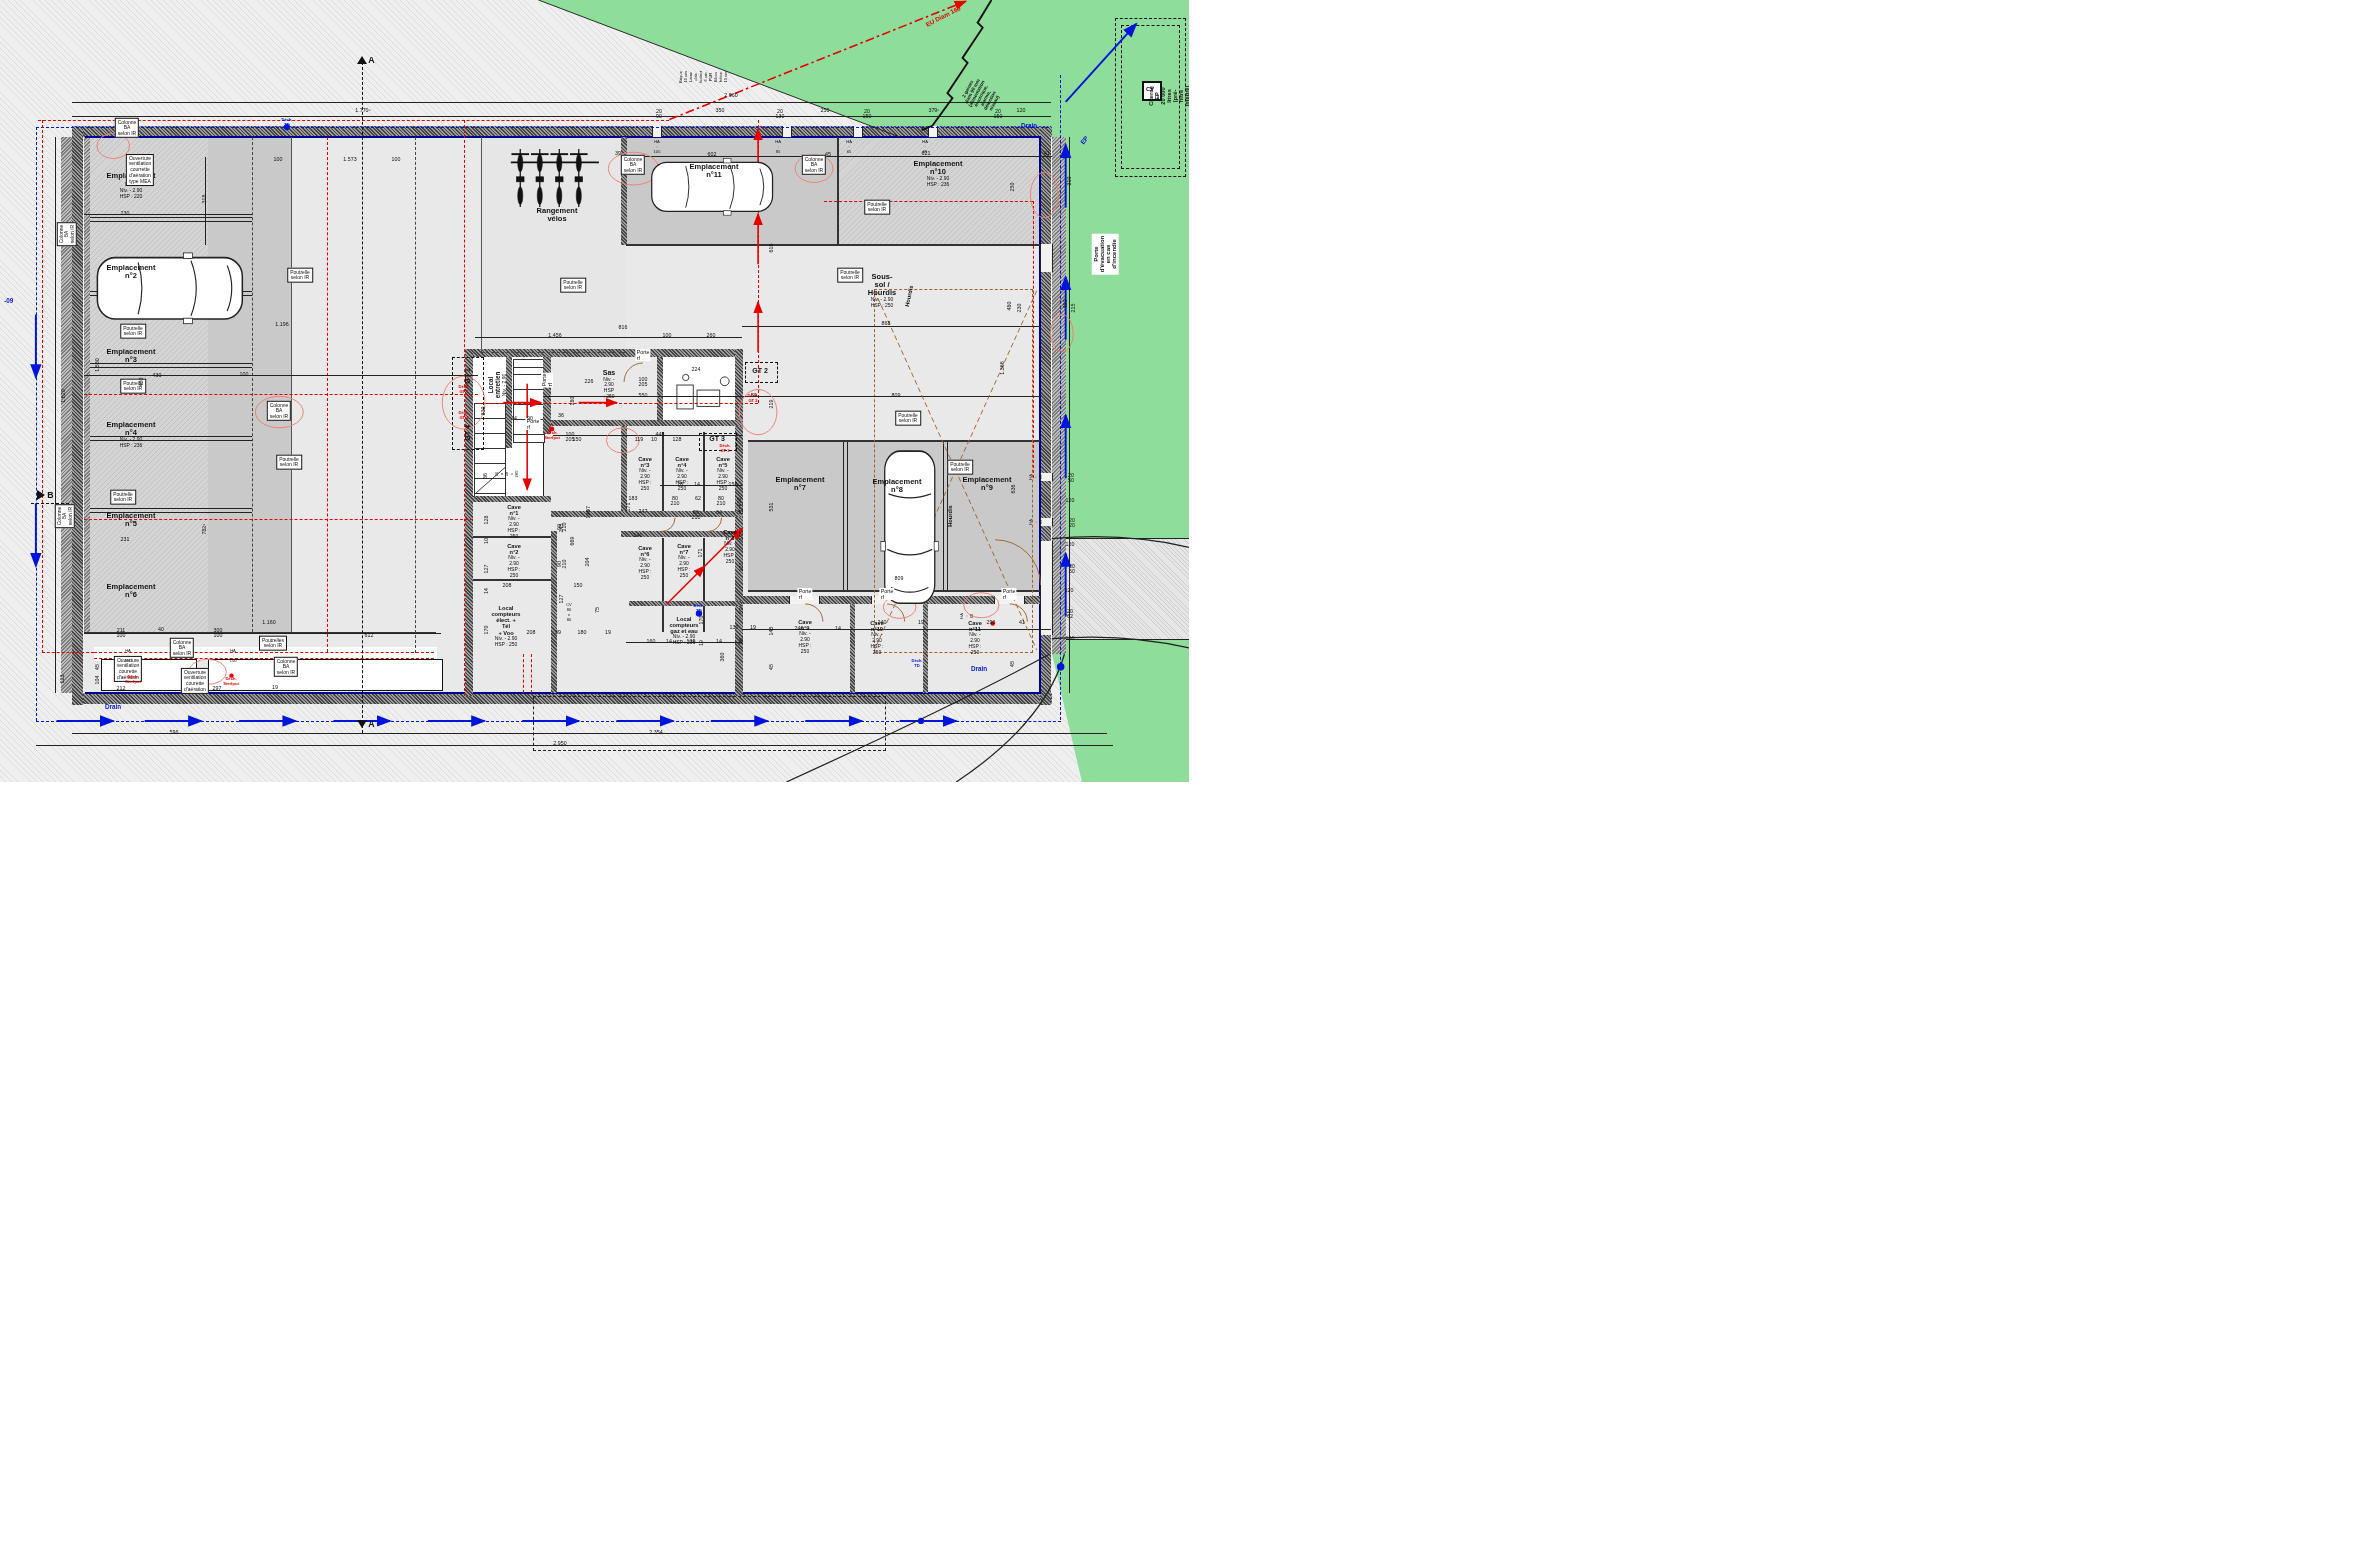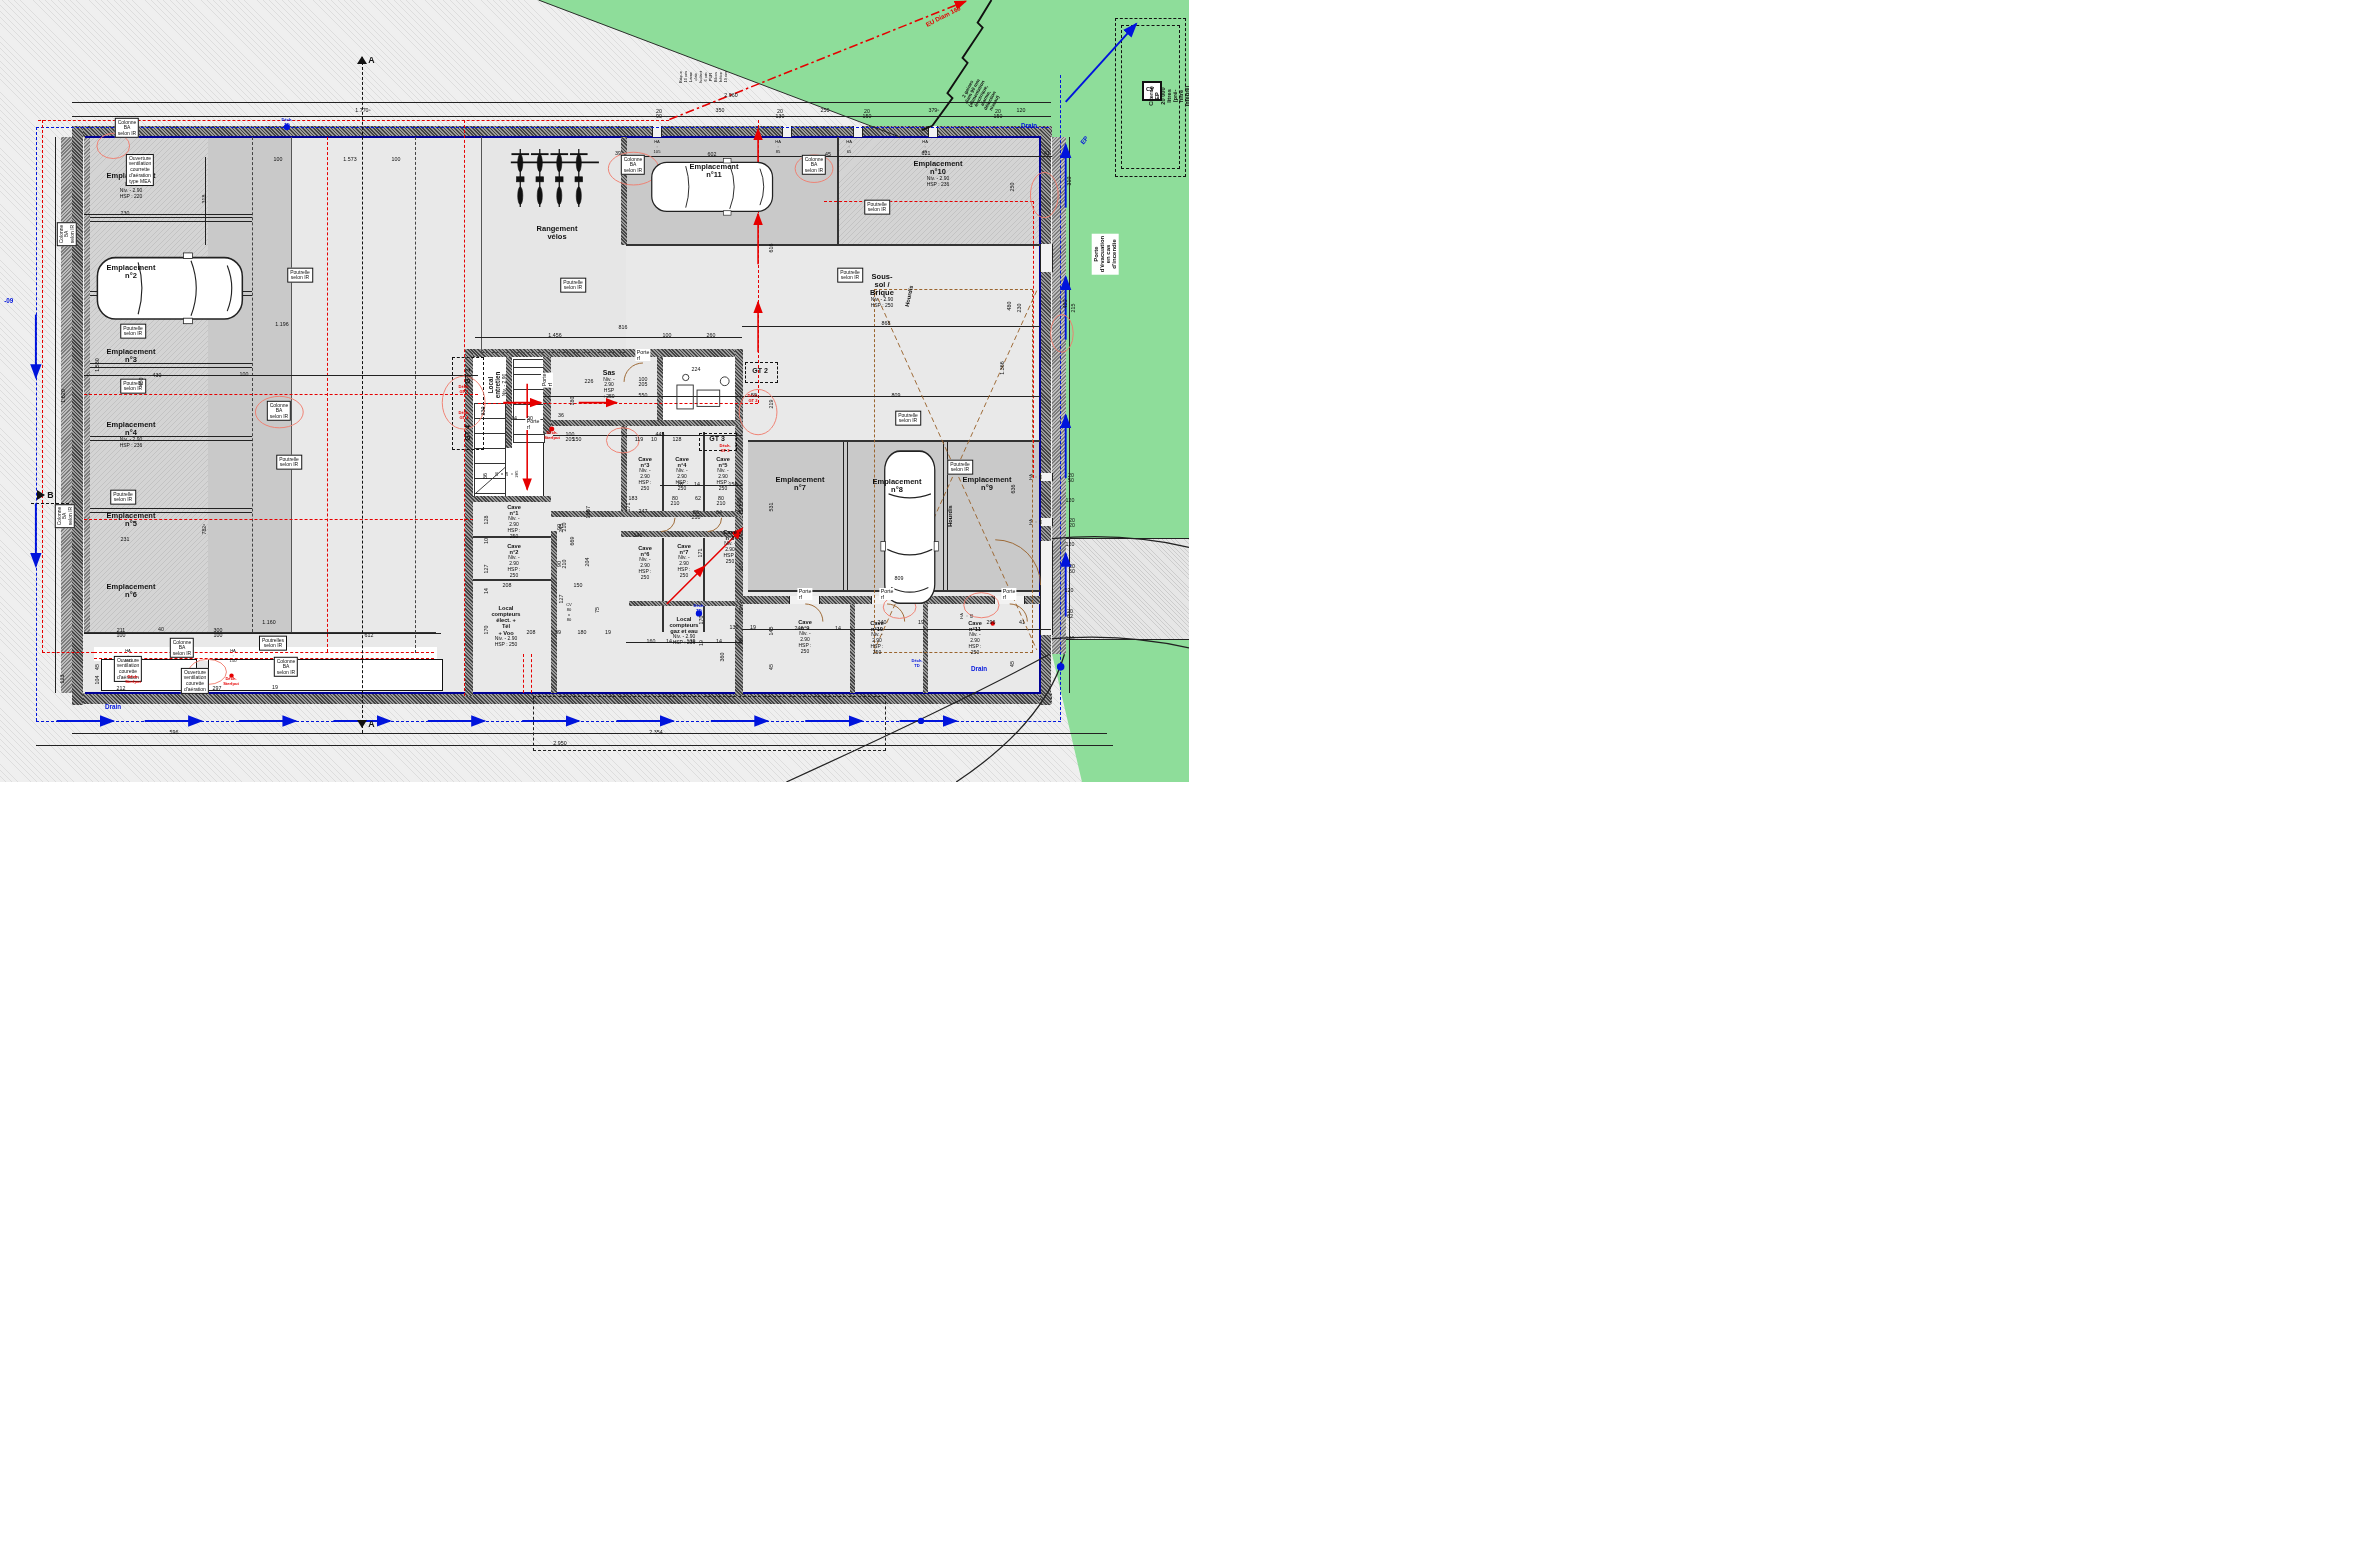--- a/index.html
+++ b/index.html
@@ -348,26 +348,26 @@
       <div class="room" style="left: 938px; top: 174px;">
         <div class="t">Emplacement
 n°10</div>
         <div class="s">Niv. - 2.90
 HSP : 236</div>
       </div>
       <div class="room" style="left: 714px; top: 171px;">
         <div class="t">Emplacement
 n°11</div>
       </div>
-      <div class="room" style="left: 557px; top: 233px;">
+      <div class="room" style="left: 557px; top: 215px;">
         <div class="t">Rangement
 vélos</div>
       </div>
       <div class="room" style="left: 882px; top: 291px;">
-        <div class="t">Sous-sol / Brique</div>
+        <div class="t">Sous-sol / Hourdis</div>
         <div class="s">Niv. - 2.90
 HSP : 250</div>
       </div>
       <div class="room" style="left: 498px; top: 385px; transform: translate(-50%, -50%) rotate(-90deg);">
         <div class="t" style="font-size: 6.3px;">Local entretien</div>
         <div class="s">Niv. - 2.90</div>
       </div>
       <div class="room" style="left: 609px; top: 384px;">
         <div class="t" style="font-size: 7px;">Sas</div>
         <div class="s">Niv. - 2.90

